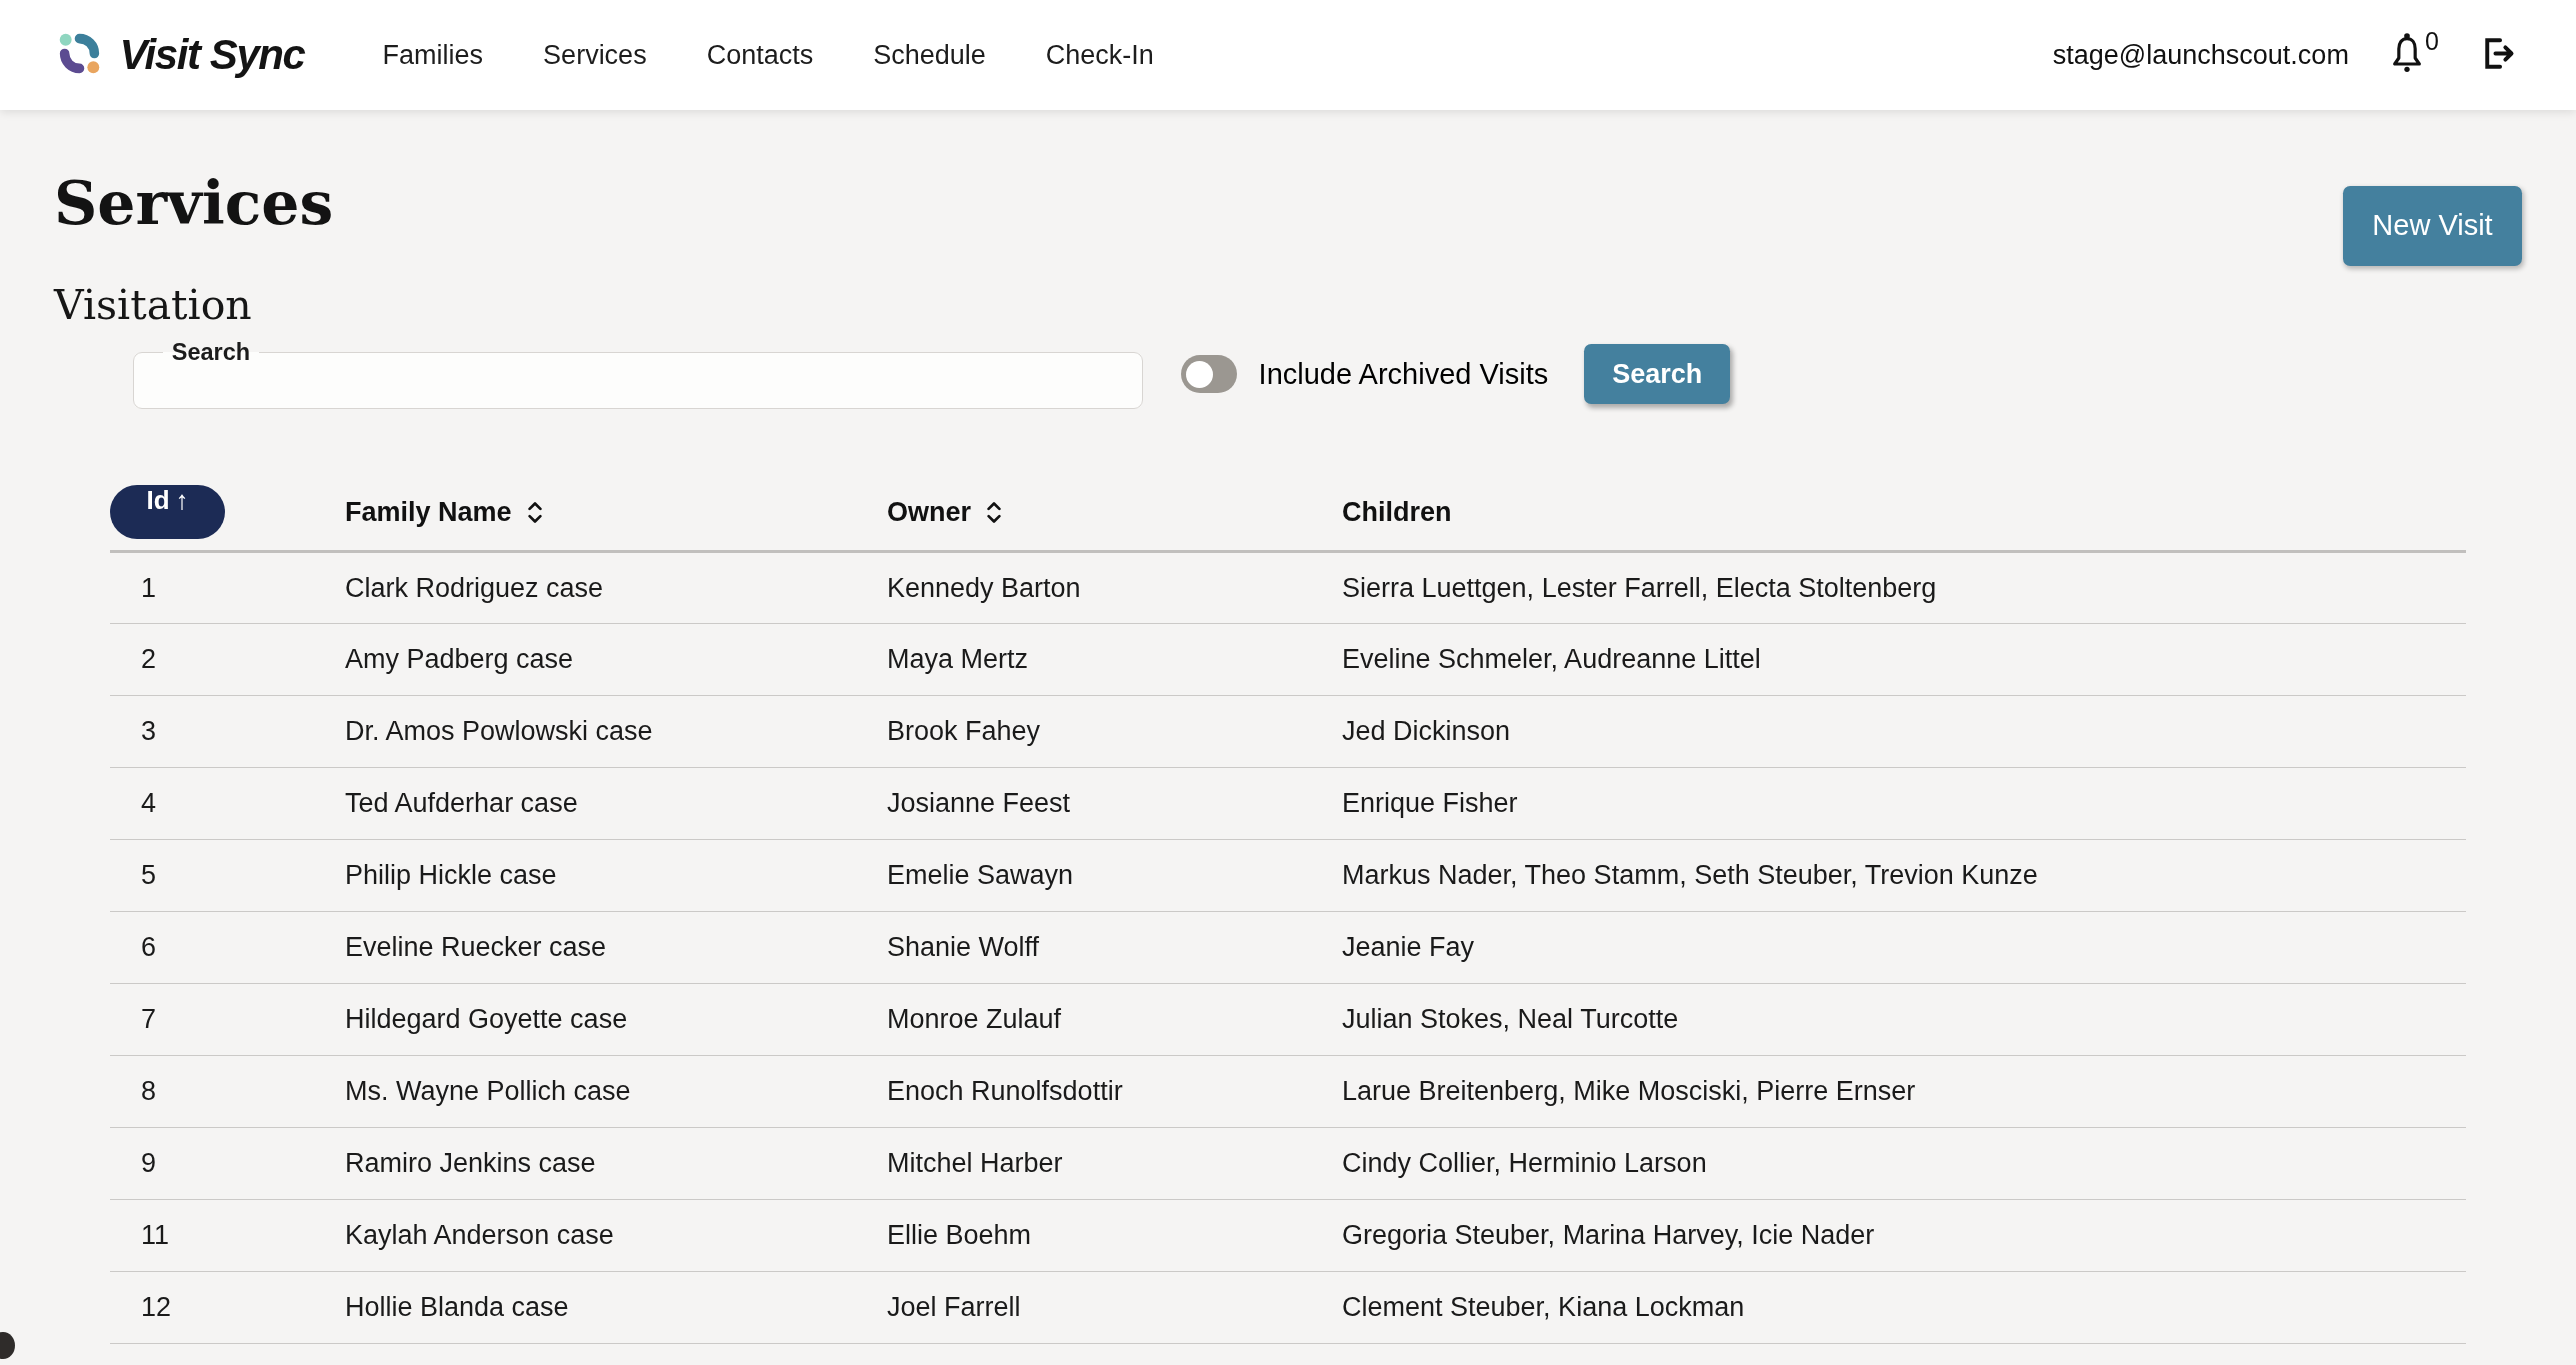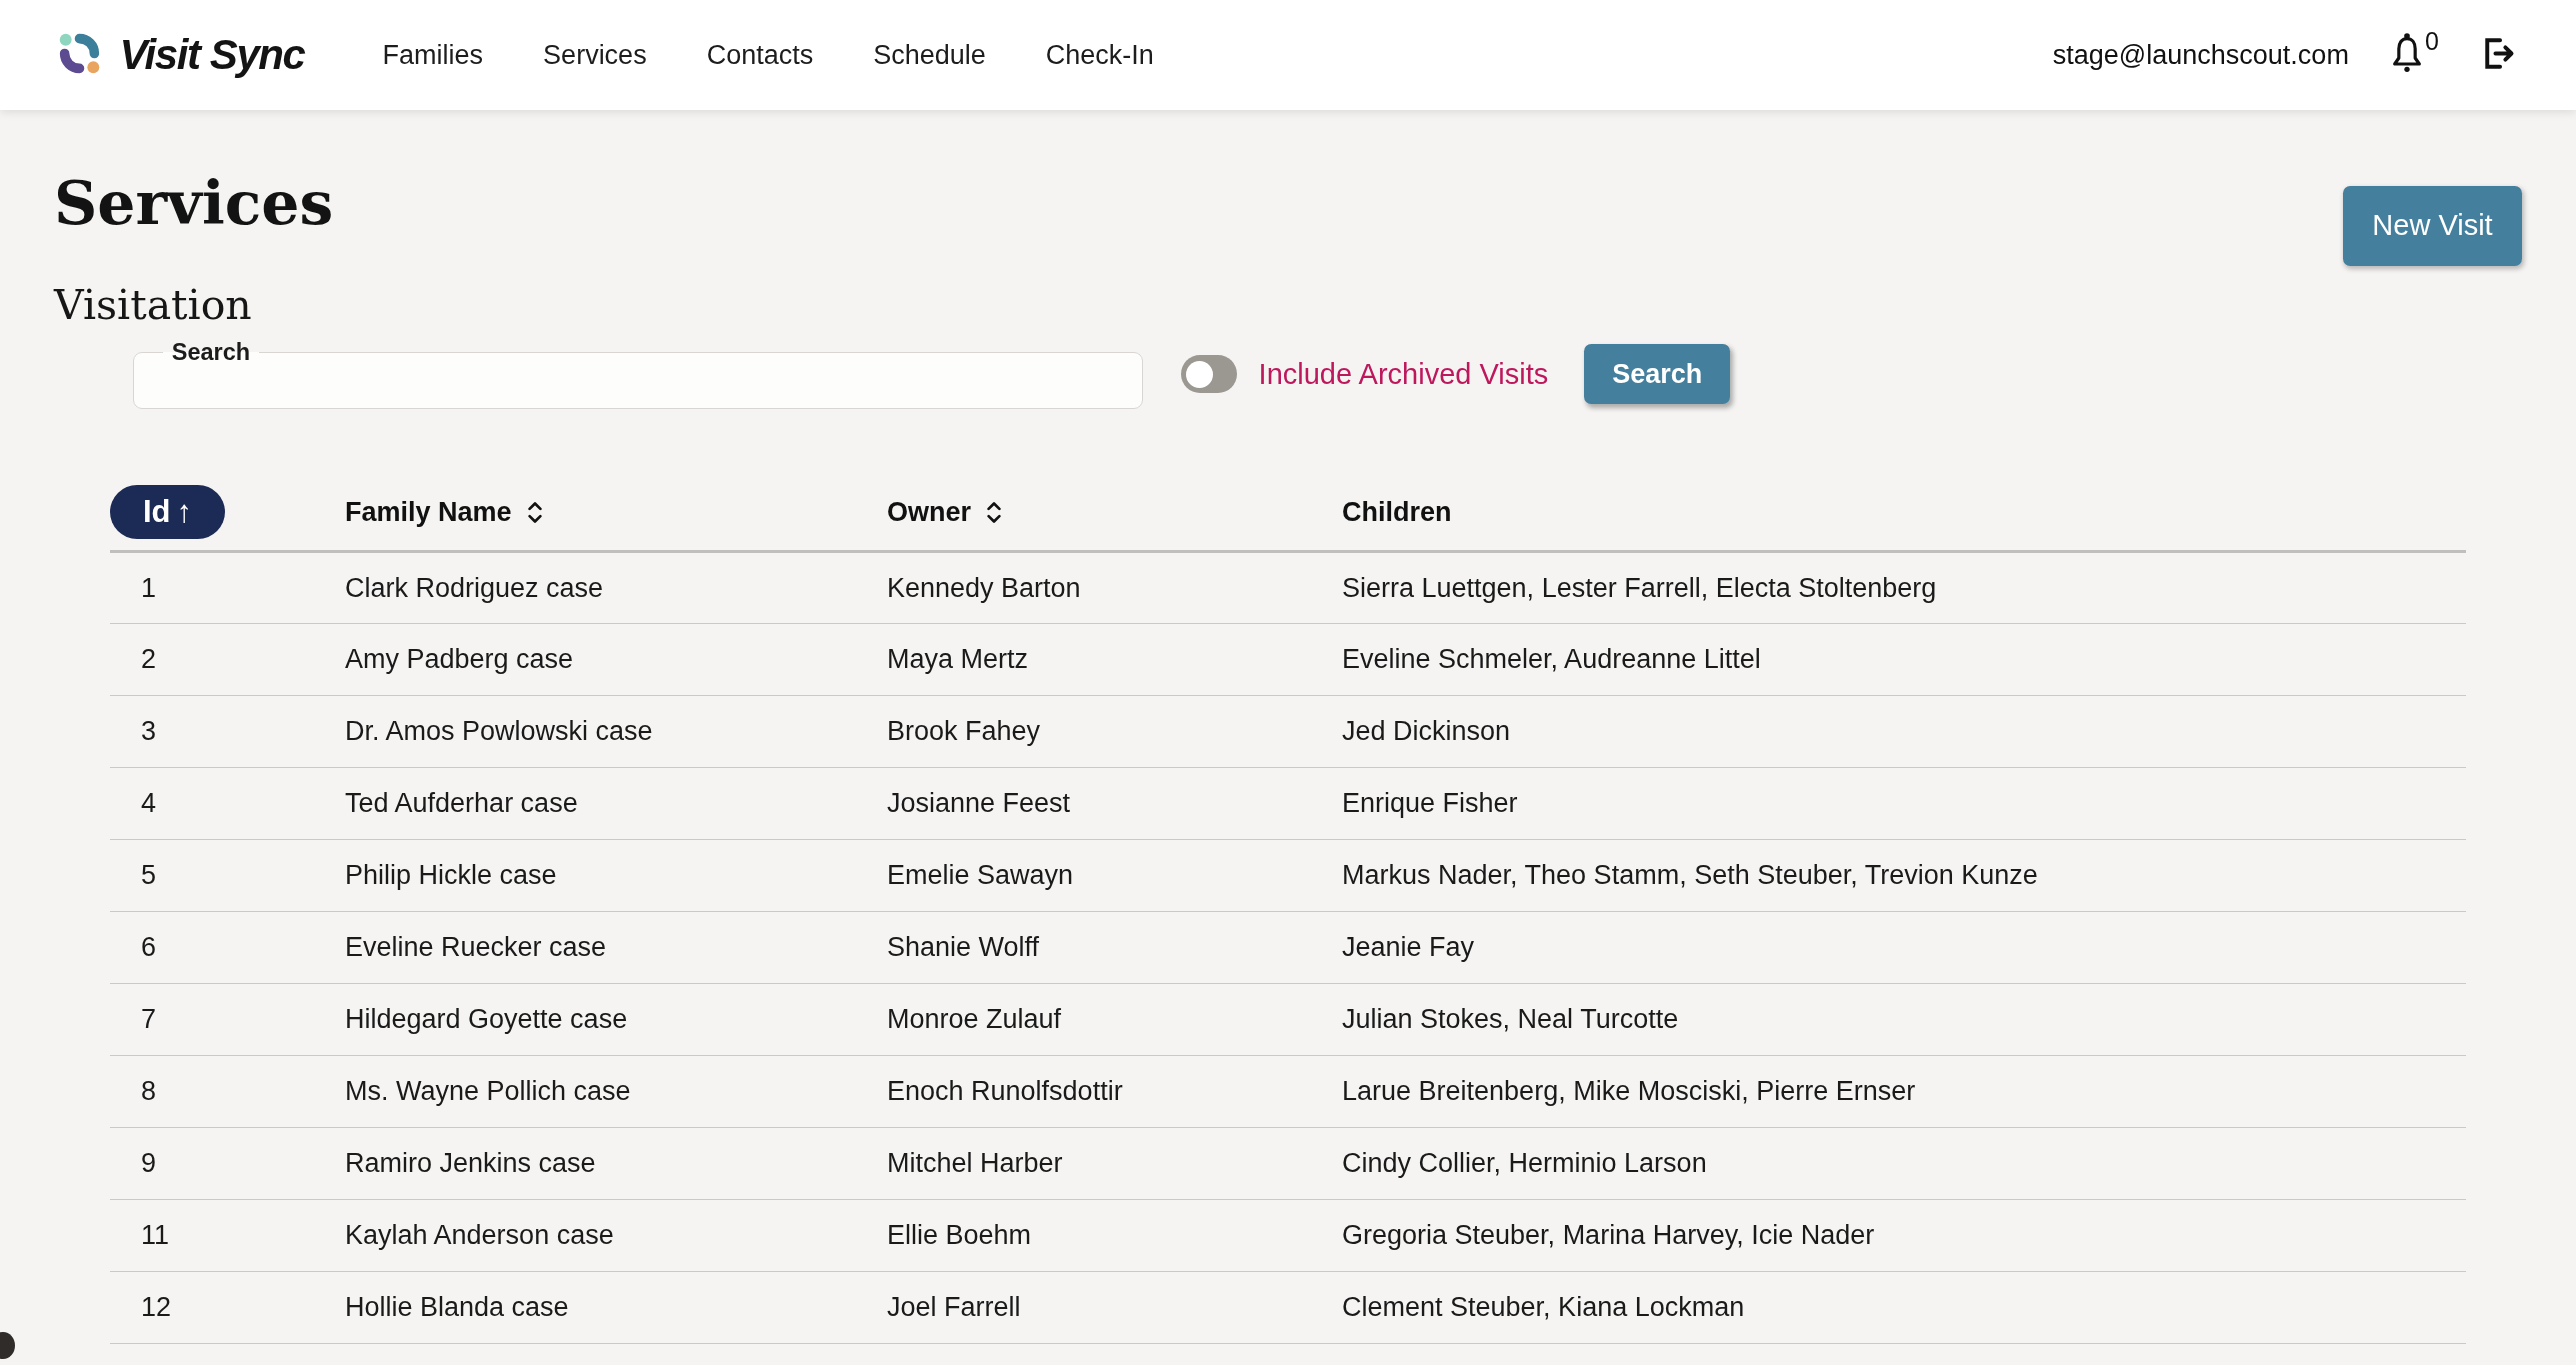--- a/index.html
+++ b/index.html
@@ -47,32 +47,32 @@
   .search-row { display:flex; align-items:center; margin-top:12.6px; margin-left:79px; }
   .search-field {
     width:1010px; height:70px; border:1.8px solid #d8d5d2; border-radius:9px;
     background:#fdfdfc; margin:0; padding:0 18px 5.4px 18px;
   }
   .search-field legend { font-size:23.5px; font-weight:bold; padding:0 9px; margin-left:10.8px; color:#1c1c1c; }
   .search-input { border:none; outline:none; background:transparent; width:100%; height:36px; font-size:27px; }
   .toggle { width:56px; height:38px; border-radius:20px; background:#9b9791;
             margin-left:38px; position:relative; flex:none; cursor:pointer; }
   .toggle-knob { width:27px; height:27px; border-radius:50%; background:#fff; position:absolute; left:5.4px; top:5.4px; }
-  .toggle-label { font-size:29px; margin-left:21.6px; color:#be185d;text-align:right; }
+  .toggle-label { font-size:29px; margin-left:21.6px; color:#000000;text-align:right; }
   .btn-search { width:146px; height:60px; font-size:27px; font-weight:bold; margin-left:36px;
                 box-shadow:2.7px 3.6px 5.4px rgba(0,0,0,0.30); }
 
   
   .table-wrap { margin:76px 56px 0 56px; }
   table { width:100%; border-collapse:collapse; table-layout:fixed; }
   thead th { text-align:left; padding:0 0 10.8px 0; border-bottom:3.6px solid #c1bfbd; vertical-align:middle; }
   .th-inner { display:flex; align-items:center; gap:14.4px; font-size:27px; font-weight:bold; color:#111; }
-  .id-pill { display:inline-flex; align-items:center; justify-content:center; gap:6px;
+  .id-pill { display:inline-flex; justify-content:center; gap:6px;
              width:115px; height:54px; border-radius:29px; background:#1c2b55;
-             color:#fff; font-size:31px; font-weight:bold; cursor:pointer; }
+             color:#fff; font-size:26px; font-weight:bold; cursor:pointer; }
   .sort-icon { display:inline-flex; }
   tbody td { font-size:27px; height:72px; border-bottom:1.8px solid #cbc9c7; vertical-align:middle;
              padding:0; color:#1a1a1a; white-space:nowrap; overflow:hidden; }
   td.c-id { padding-left:31px; }
 
   .speck { position:absolute; left:-9px; bottom:7.2px; width:23.5px; height:27px;
            background:#2f2c2a; border-radius:50%; }
 </style>
 </head>
 <body>

